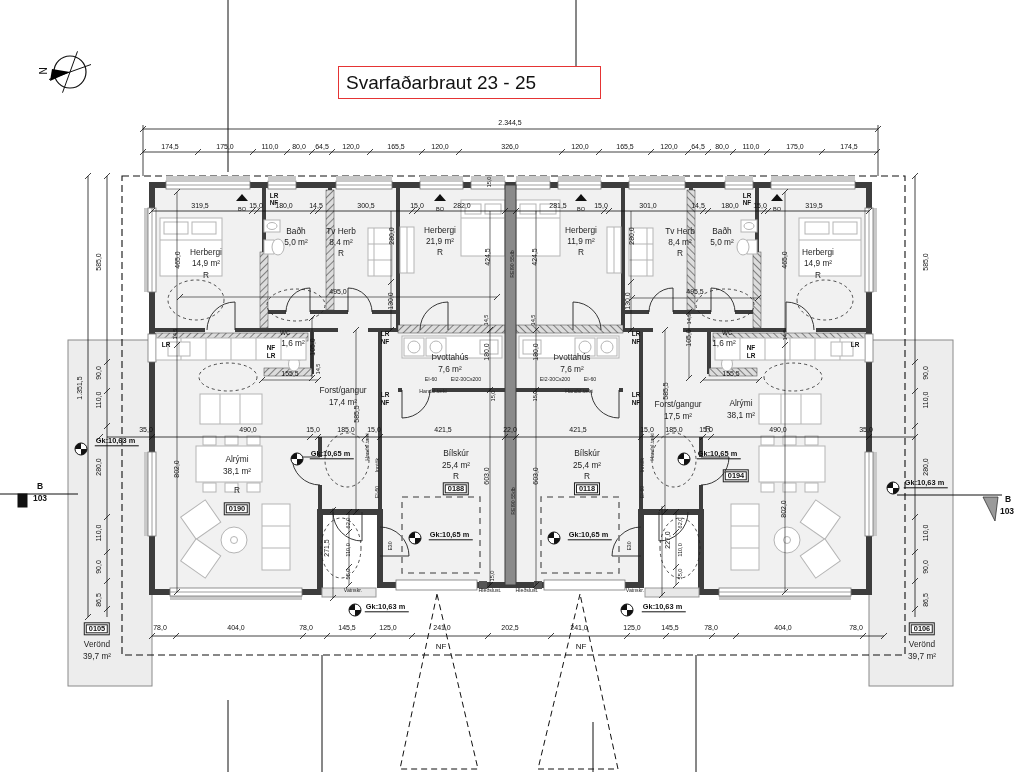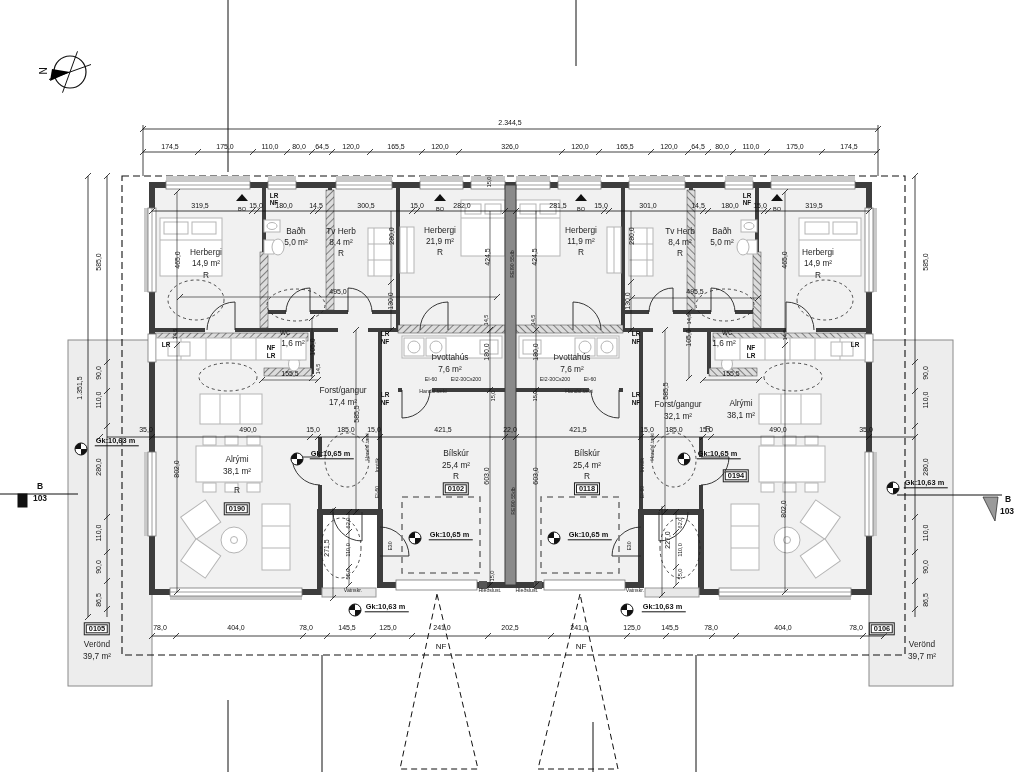--- a/index.html
+++ b/index.html
@@ -234,20 +234,21 @@
   </g>
 
   <g>
     <circle cx="70" cy="72" r="16" fill="none" stroke="#111" stroke-width="1.2"></circle>
     <line x1="49" y1="79.5" x2="91" y2="64.5" stroke="#111" stroke-width="1"></line>
     <line x1="62.5" y1="92.7" x2="77.5" y2="51.3" stroke="#111" stroke-width="1"></line>
     <polygon points="70,72 50,81 52,69" fill="#000"></polygon>
   </g>
 </svg>
 
+<div class="title-box">Svarfaðarbraut 23 - 25</div>
 
 <div id="labels">
       <div class="lbl d" style="left: 510px; top: 122px;">2.344,5</div>
       <div class="lbl d" style="left: 170px; top: 146px;">174,5</div>
       <div class="lbl d" style="left: 225px; top: 146px;">175,0</div>
       <div class="lbl d" style="left: 270px; top: 146px;">110,0</div>
       <div class="lbl d" style="left: 299px; top: 146px;">80,0</div>
       <div class="lbl d" style="left: 322px; top: 146px;">64,5</div>
       <div class="lbl d" style="left: 351px; top: 146px;">120,0</div>
       <div class="lbl d" style="left: 396px; top: 146px;">165,5</div>
@@ -388,43 +389,43 @@
       <div class="lbl rm" style="left: 293px; top: 343px;">1,6 m²</div>
       <div class="lbl rm" style="left: 727px; top: 332px;">wc</div>
       <div class="lbl rm" style="left: 724px; top: 343px;">1,6 m²</div>
       <div class="lbl rm" style="left: 450px; top: 357px;">Þvottahús</div>
       <div class="lbl rm" style="left: 450px; top: 369px;">7,6 m²</div>
       <div class="lbl rm" style="left: 572px; top: 357px;">Þvottahús</div>
       <div class="lbl rm" style="left: 572px; top: 369px;">7,6 m²</div>
       <div class="lbl rm" style="left: 343px; top: 390px;">Forst/gangur</div>
       <div class="lbl rm" style="left: 343px; top: 402px;">17,4 m²</div>
       <div class="lbl rm" style="left: 678px; top: 404px;">Forst/gangur</div>
-      <div class="lbl rm" style="left: 678px; top: 416px;">32,1 m²</div>
+      <div class="lbl rm" style="left: 678px; top: 416px;">17,5 m²</div>
       <div class="lbl rm" style="left: 237px; top: 459px;">Alrými</div>
       <div class="lbl rm" style="left: 237px; top: 471px;">38,1 m²</div>
       <div class="lbl rm" style="left: 237px; top: 490px;">R</div>
       <div class="lbl rm" style="left: 741px; top: 403px;">Alrými</div>
       <div class="lbl rm" style="left: 741px; top: 415px;">38,1 m²</div>
       <div class="lbl rm" style="left: 708px; top: 429px;">R</div>
       <div class="lbl rm" style="left: 456px; top: 453px;">Bílskúr</div>
       <div class="lbl rm" style="left: 456px; top: 465px;">25,4 m²</div>
       <div class="lbl rm" style="left: 456px; top: 476px;">R</div>
       <div class="lbl rm" style="left: 587px; top: 453px;">Bílskúr</div>
       <div class="lbl rm" style="left: 587px; top: 465px;">25,4 m²</div>
       <div class="lbl rm" style="left: 587px; top: 476px;">R</div>
       <div class="lbl rm" style="left: 97px; top: 644px;">Verönd</div>
       <div class="lbl rm" style="left: 97px; top: 656px;">39,7 m²</div>
       <div class="lbl rm" style="left: 922px; top: 644px;">Verönd</div>
       <div class="lbl rm" style="left: 922px; top: 656px;">39,7 m²</div>
       <div class="lbl num" style="left: 237px; top: 509px;">0190</div>
-      <div class="lbl num" style="left: 456px; top: 489px;">0102</div>
+      <div class="lbl num" style="left: 456px; top: 489px;">0188</div>
       <div class="lbl num" style="left: 736px; top: 476px;">0194</div>
       <div class="lbl num" style="left: 587px; top: 489px;">0118</div>
       <div class="lbl num" style="left: 97px; top: 629px;">0105</div>
-      <div class="lbl num" style="left: 882px; top: 629px;">0106</div>
+      <div class="lbl num" style="left: 922px; top: 629px;">0106</div>
       <div class="lbl gk" style="left: 332px; top: 455px;">Gk:10,65 m</div>
       <div class="lbl gk" style="left: 719px; top: 455px;">Gk:10,65 m</div>
       <div class="lbl gk" style="left: 451px; top: 536px;">Gk:10,65 m</div>
       <div class="lbl gk" style="left: 590px; top: 536px;">Gk:10,65 m</div>
       <div class="lbl gk" style="left: 387px; top: 608px;">Gk:10,63 m</div>
       <div class="lbl gk" style="left: 664px; top: 608px;">Gk:10,63 m</div>
       <div class="lbl gk" style="left: 117px; top: 442px;">Gk:10,63 m</div>
       <div class="lbl gk" style="left: 926px; top: 484px;">Gk:10,63 m</div>
       <div class="lbl nf" style="left: 274px; top: 196px;">LR</div>
       <div class="lbl nf" style="left: 274px; top: 203px;">NF</div>

